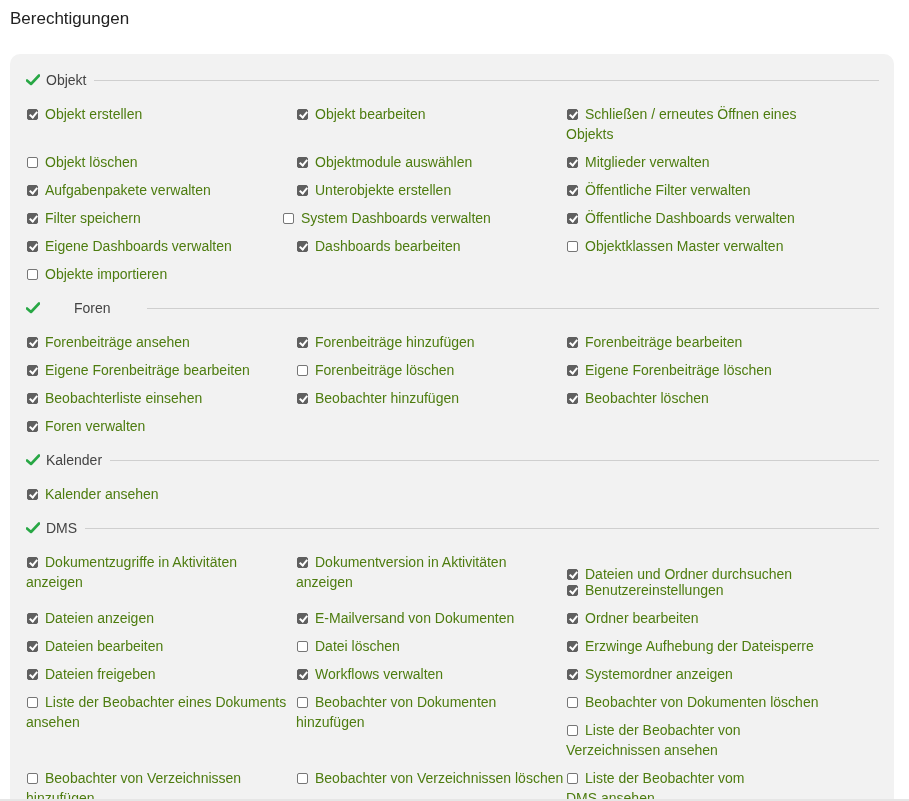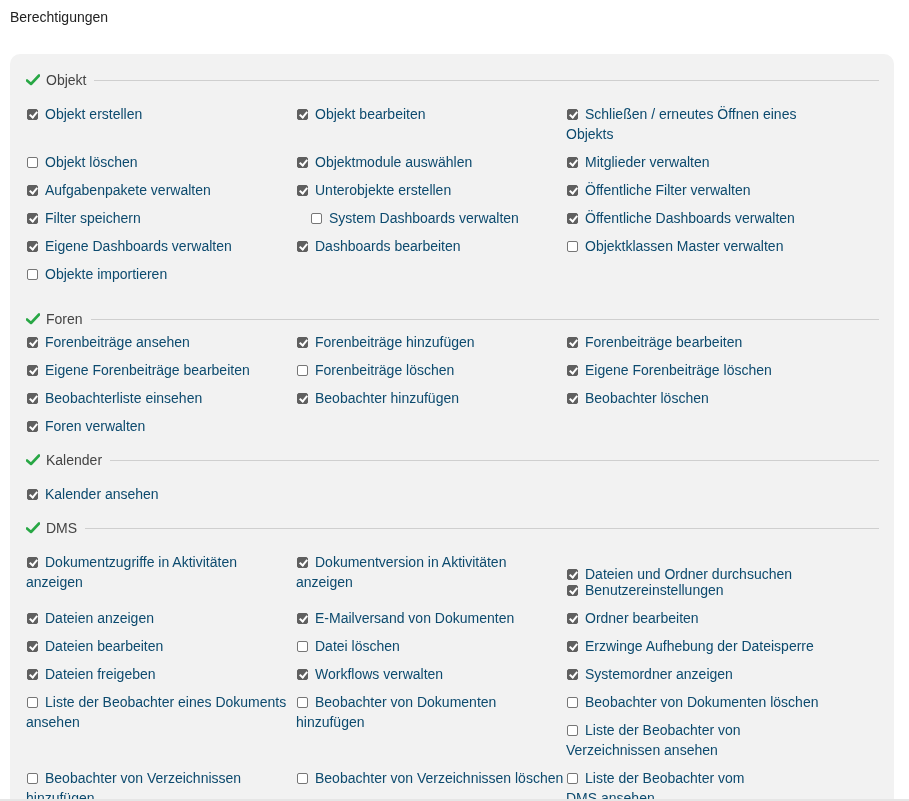--- a/index.html
+++ b/index.html
@@ -9,21 +9,21 @@
       width: 909px;
       height: 801px;
       overflow: hidden;
       font-family: "Liberation Sans", sans-serif;
       color: #333333;
     }
     .page-title {
       position: absolute;
       left: 10px;
       top: 9px;
-      font-size: 14px;
+      font-size: 17px;
       color: #222222;
       font-weight: normal;
       margin: 0;
     }
     .panel {
       position: absolute;
       left: 10px;
       top: 54px;
       width: 884px;
       height: 760px;
@@ -53,21 +53,21 @@
     }
     .section-header .rule {
       flex: 1;
       height: 1px;
       background: #cfcfcf;
     }
     .perm {
       position: absolute;
       font-size: 14px;
       line-height: 20px;
-      color: #0c4a6e;
+      color: #4d7c0f;
       width: 272px;
       cursor: pointer;
     }
     .cb {
       display: inline-block;
       width: 11px;
       height: 11px;
       border-radius: 2px;
       vertical-align: -1px;
       margin-right: 7px;
@@ -124,30 +124,30 @@
 
   <label class="perm" style="left:16px;top:98px;"><span class="cb off"></span><span>Objekt löschen</span></label>
   <label class="perm" style="left:286px;top:98px;"><span class="cb on"></span><span>Objektmodule auswählen</span></label>
   <label class="perm" style="left:16px;top:126px;"><span class="cb on"></span><span>Aufgabenpakete verwalten</span></label>
 
   <label class="perm" style="left:556px;top:98px;"><span class="cb on"></span><span>Mitglieder verwalten</span></label>
   <label class="perm" style="left:286px;top:126px;"><span class="cb on"></span><span>Unterobjekte erstellen</span></label>
   <label class="perm" style="left:556px;top:126px;"><span class="cb on"></span><span>Öffentliche Filter verwalten</span></label>
 
   <label class="perm" style="left:16px;top:154px;"><span class="cb on"></span><span>Filter speichern</span></label>
-  <label class="perm" style="left:300px;top:154px;"><span class="cb off"></span><span>System Dashboards verwalten</span></label>
+  <label class="perm" style="left:272px;top:154px;"><span class="cb off"></span><span>System Dashboards verwalten</span></label>
   <label class="perm" style="left:556px;top:154px;"><span class="cb on"></span><span>Öffentliche Dashboards verwalten</span></label>
 
   <label class="perm" style="left:16px;top:182px;"><span class="cb on"></span><span>Eigene Dashboards verwalten</span></label>
   <label class="perm" style="left:286px;top:182px;"><span class="cb on"></span><span>Dashboards bearbeiten</span></label>
   <label class="perm" style="left:556px;top:182px;"><span class="cb off"></span><span>Objektklassen Master verwalten</span></label>
 
   <label class="perm" style="left:16px;top:210px;"><span class="cb off"></span><span>Objekte importieren</span></label>
 
-  <div class="section-header" style="top:255px;">
+  <div class="section-header" style="top:244px;gap:28px;">
     <svg class="check-icon" viewBox="0 0 14 12">
         <path d="M1 6.5 L5 10 L13 1.5" stroke="#28a745" stroke-width="2.6" fill="none" stroke-linecap="round" stroke-linejoin="round"></path>
       </svg>
     <span class="title">Foren</span>
     <span class="rule"></span>
   </div>
 
   <label class="perm" style="left:286px;top:278px;"><span class="cb on"></span><span>Forenbeiträge hinzufügen</span></label>
   <label class="perm" style="left:16px;top:278px;"><span class="cb on"></span><span>Forenbeiträge ansehen</span></label>
   <label class="perm" style="left:556px;top:278px;"><span class="cb on"></span><span>Forenbeiträge bearbeiten</span></label>

